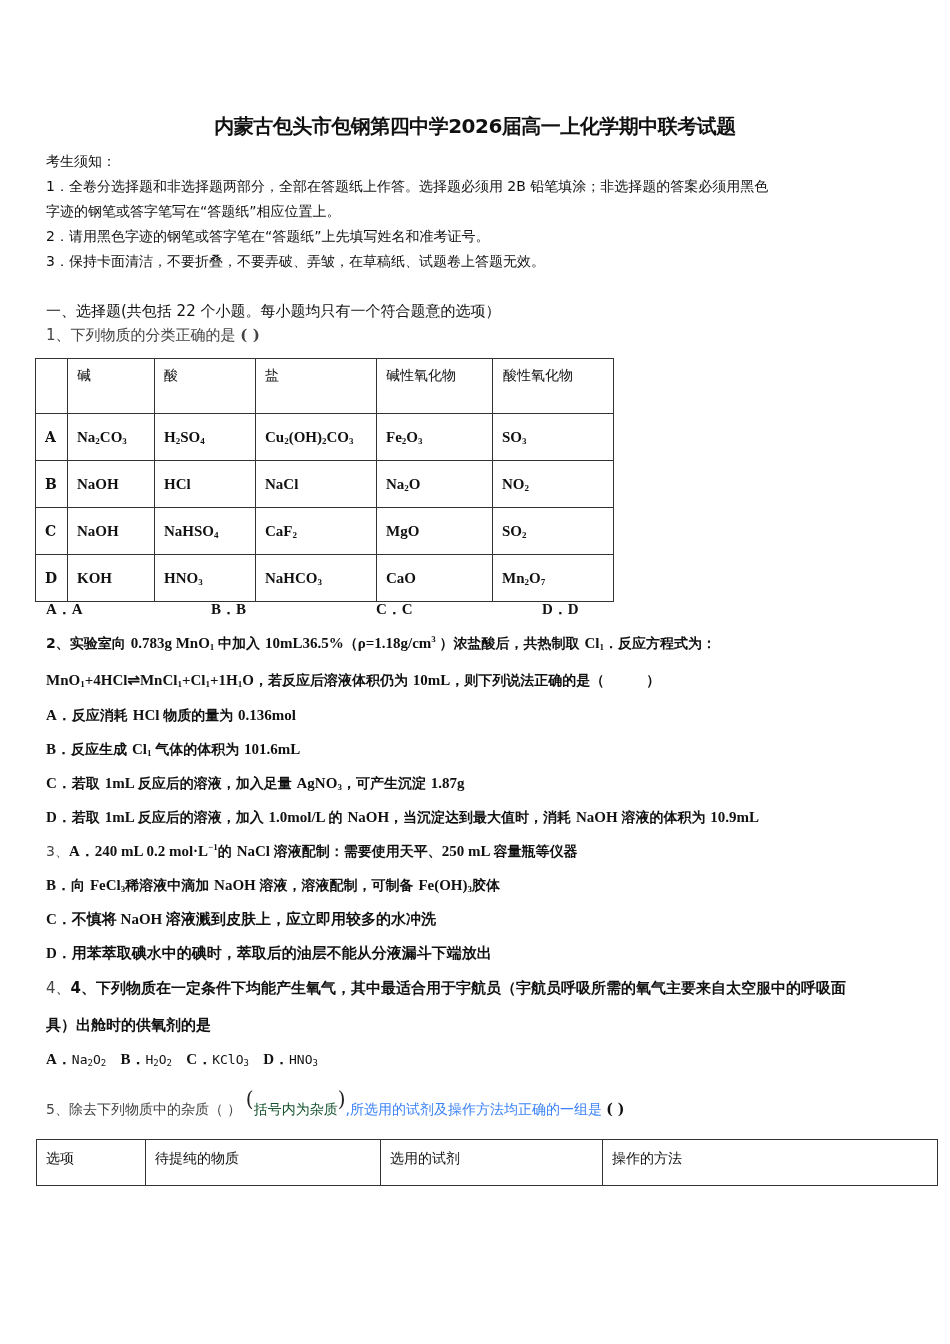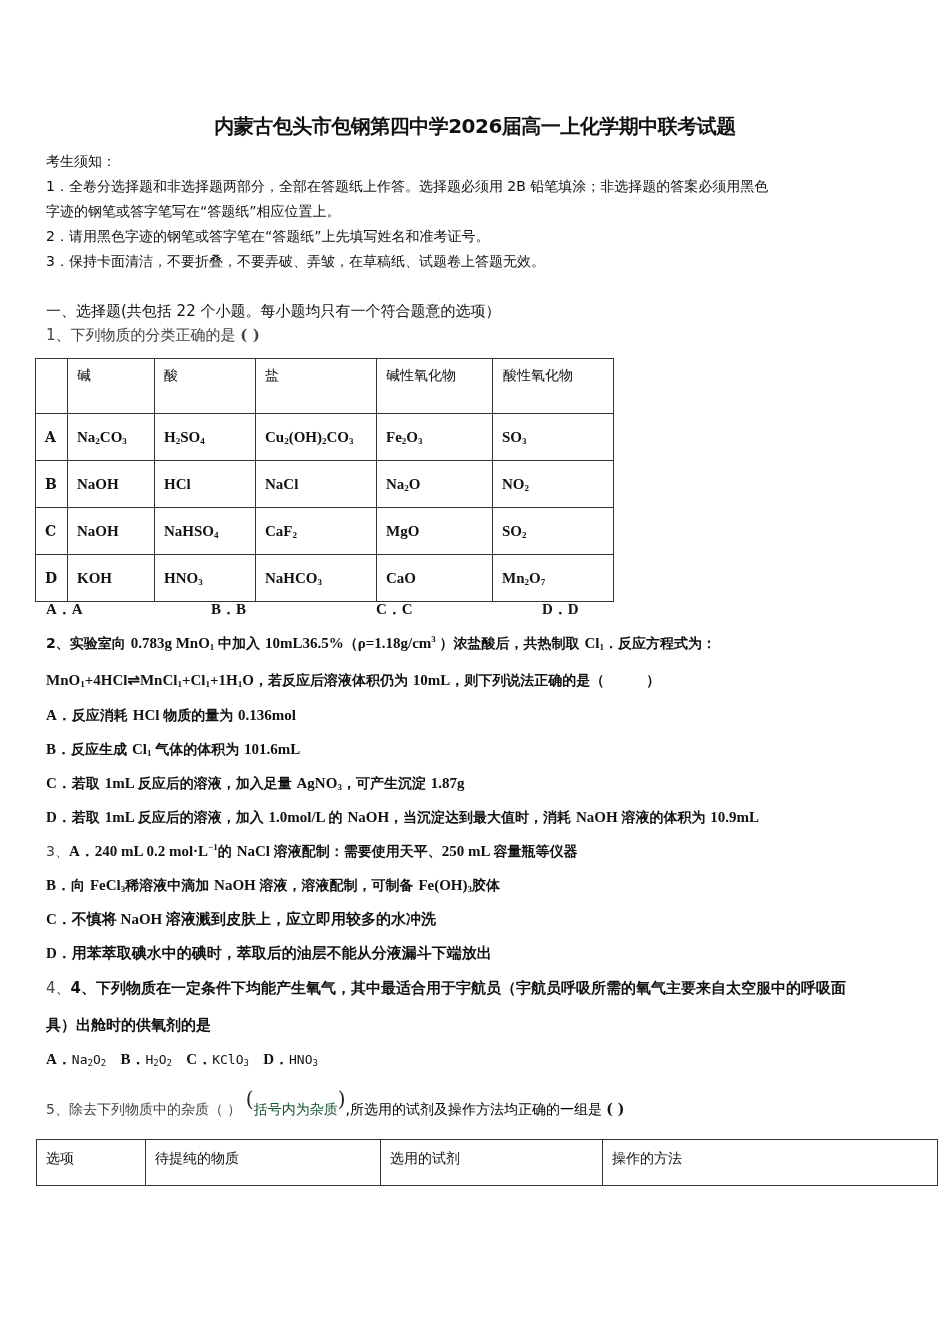--- a/index.html
+++ b/index.html
@@ -146,21 +146,21 @@
 <div class="abs cjkb" style="left:46px;top:1016px;font-size:15px;">具）出舱时的供氧剂的是</div>
 <div class="abs" style="left:46px;top:1050px;font-size:15px;">
   <span class="opt">A．<span style="font-weight:normal;font-family:'DejaVu Sans Mono',monospace;font-size:13px;">Na<sub>2</sub>O<sub>2</sub></span></span>&nbsp;&nbsp;
   <span class="opt">B．<span style="font-weight:normal;font-family:'DejaVu Sans Mono',monospace;font-size:13px;">H<sub>2</sub>O<sub>2</sub></span></span>&nbsp;&nbsp;
   <span class="opt">C．<span style="font-weight:normal;font-family:'DejaVu Sans Mono',monospace;font-size:13px;">KClO<sub>3</sub></span></span>&nbsp;&nbsp;
   <span class="opt">D．<span style="font-weight:normal;font-family:'DejaVu Sans Mono',monospace;font-size:13px;">HNO<sub>3</sub></span></span>
 </div>
 
 <div class="abs" style="left:46px;top:1095px;font-size:14px;color:#444;">
   <span class="cjk" style="color:#444;">5、除去下列物质中的杂质（ ）</span>
-  <span style="font-size:20px;position:relative;top:-8px;color:#222;">(</span><span class="cjk" style="color:#14532d;">括号内为杂质</span><span style="font-size:20px;position:relative;top:-8px;color:#222;">)</span><span class="cjk" style="color:#000000;">,所选用的试剂及操作方法均正确的一组是</span>
+  <span style="font-size:20px;position:relative;top:-8px;color:#222;">(</span><span class="cjk" style="color:#14532d;">括号内为杂质</span><span style="font-size:20px;position:relative;top:-8px;color:#222;">)</span><span class="cjk" style="color:#3b82f6;">,所选用的试剂及操作方法均正确的一组是</span>
   <span class="bold" style="color:#111;">(    )</span>
 </div>
 
 <table class="t2">
   <tbody>
       <tr>
     <td style="width:109px;">选项</td>
     <td style="width:235px;">待提纯的物质</td>
     <td style="width:222px;">选用的试剂</td>
     <td style="width:335px;">操作的方法</td>

